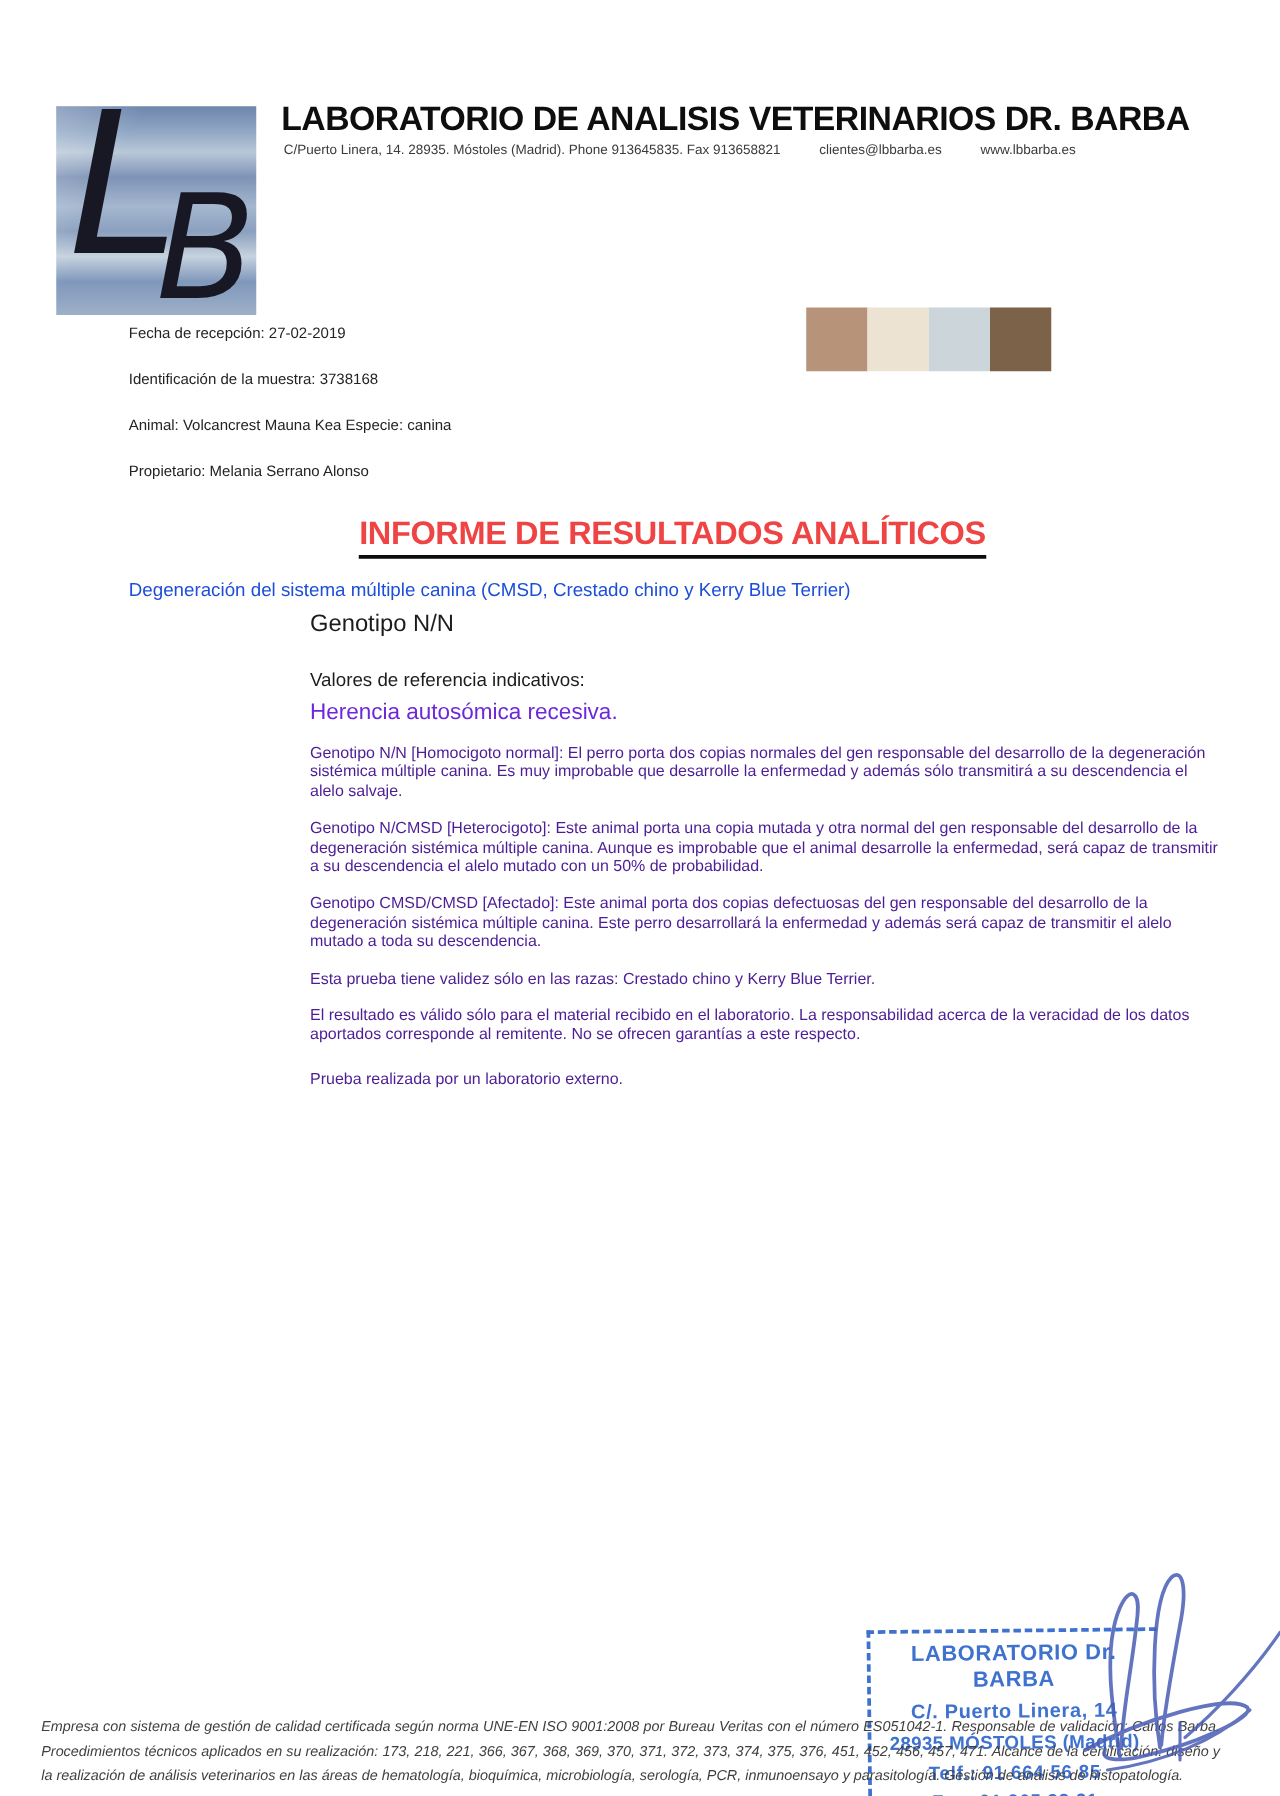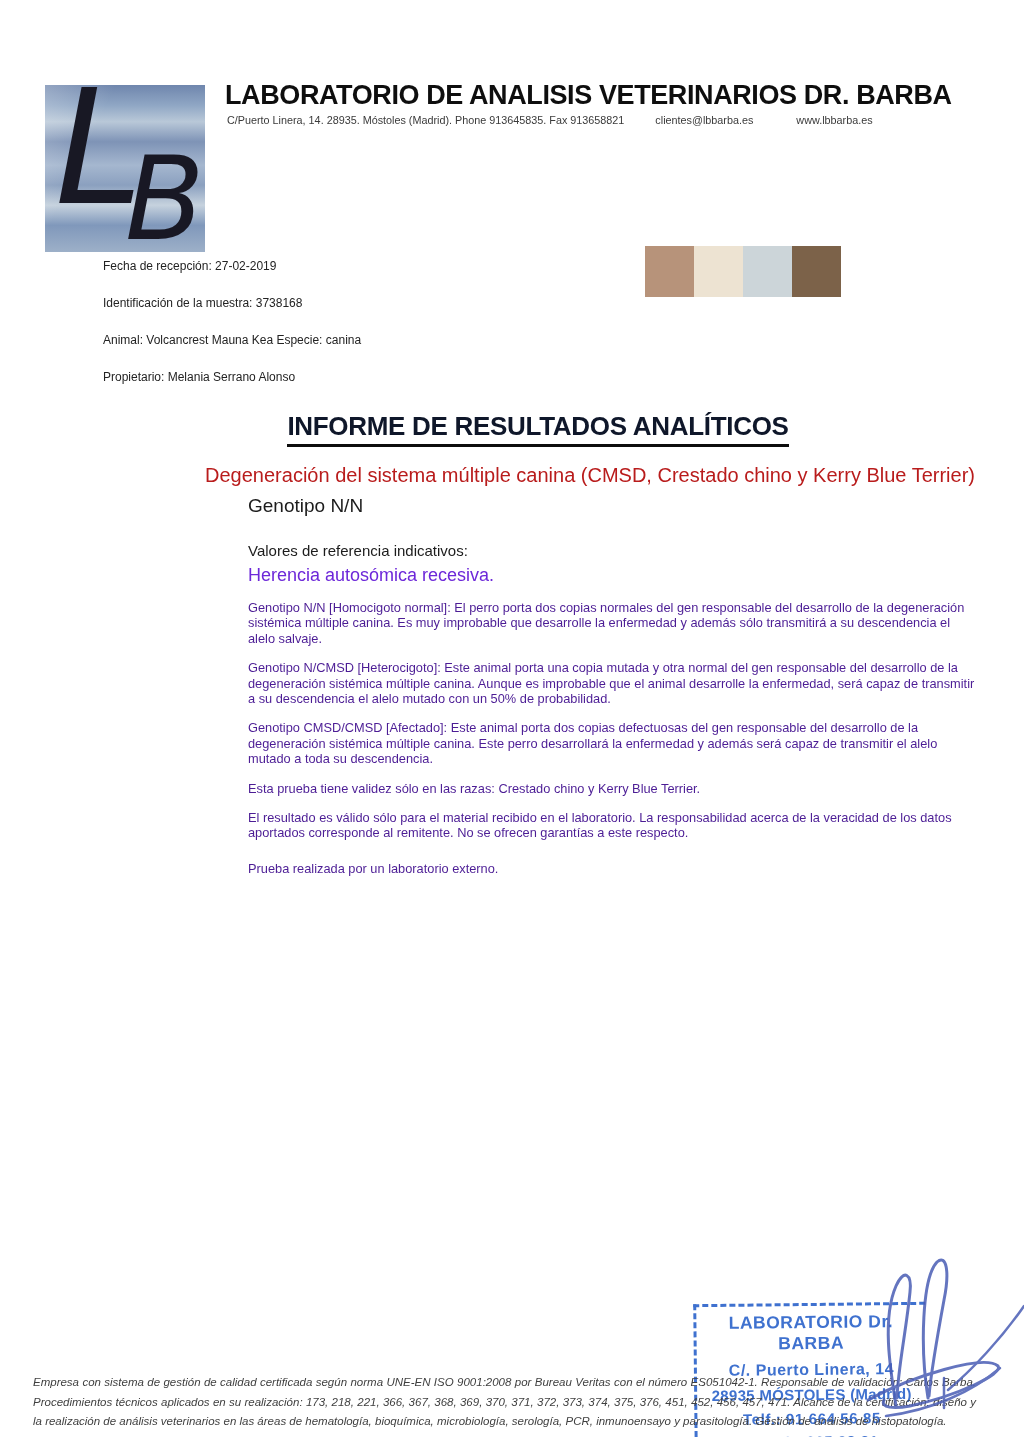--- a/index.html
+++ b/index.html
@@ -27,43 +27,43 @@
   .lab-title {
     position:absolute; left:225px; top:80px; width:780px;
     font-size:27px; font-weight:bold; letter-spacing:-0.4px; color:#0e0e0e;
     white-space:nowrap;
   }
   .lab-address {
     position:absolute; left:227px; top:114px; width:760px;
     font-size:10.8px; color:#3a3a3a; white-space:nowrap;
   }
   .lab-address .gap1 { margin-left:28px; }
-  .lab-address .gap2 { margin-left:40px;text-align:right; }
+  .lab-address .gap2 { margin-left:28px;text-align:right; }
 
   
   .swatches { position:absolute; left:645px; top:246px; height:51px; display:flex; }
   .swatches .sw { width:49px; height:51px; }
 
   
   .sample-info {
     position:absolute; left:103px; top:248px; width:600px;
     font-size:12px; color:#232323; line-height:37px;
   }
 
   
   .report-title-wrap {
     position:absolute; left:103px; top:411px; width:870px; text-align:center;
   }
   .report-title {
-    display:inline-block; font-size:26px; font-weight:bold; color:#0f172a;
+    display:inline-block; font-size:26px; font-weight:bold; color:#ef4444;
     letter-spacing:-0.3px; border-bottom:3px solid #0d0d0d; padding-bottom:2px;
   }
 
   .report-body { position:absolute; left:103px; top:464px; width:872px; }
-  .test-name { font-size:20px; color:#b91c1c;text-align:right; }
+  .test-name { font-size:15px; color:#1d4ed8; }
   .indent { margin-left:145px; }
   .genotype { font-size:19px; margin-top:8px; }
   .ref-heading { font-size:15px; margin-top:25px; }
   .small-note { font-size:18px; margin-top:6px; color:#6d28d9; }
   .para { font-size:12.8px; line-height:15.4px; margin-top:14px; width:728px; color:#4c1d95; }
   .single-line { width:auto; }
 
   
   .footer {
     position:absolute; left:33px; top:1373px; width:943px; z-index:3;

